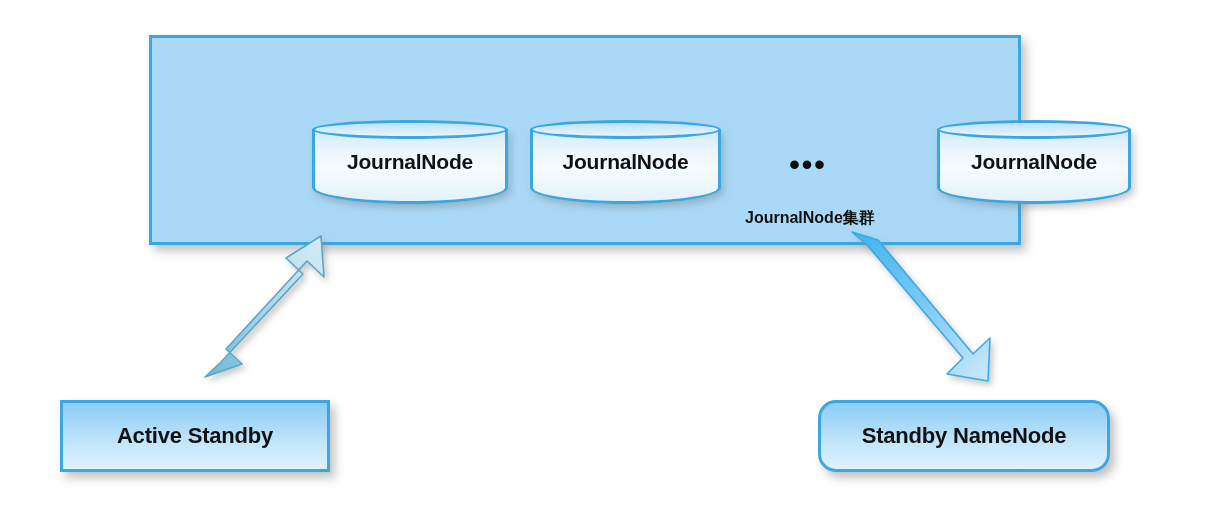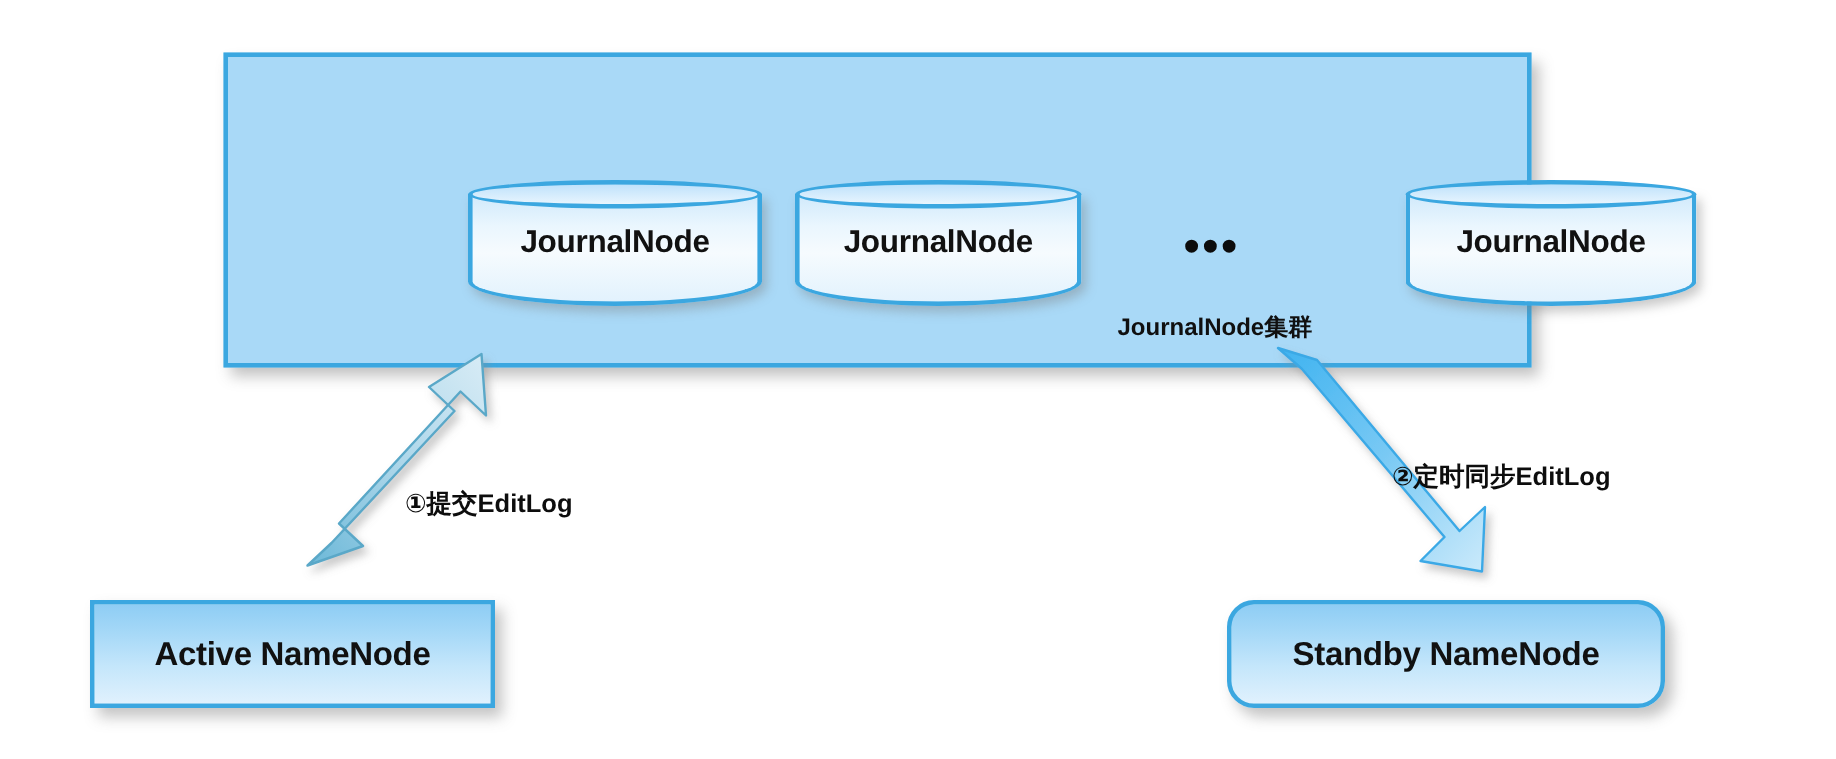--- a/index.html
+++ b/index.html
@@ -204,24 +204,22 @@
 
     <g filter="url(#softShadow)">
       <polygon points="205,377 221,362 303,274 286,258 321,236 324,277 307,261 226,349 242,364" fill="url(#gradLeft)" stroke="#5aa8c8" stroke-width="1.6" stroke-linejoin="round"></polygon>
     </g>
 
     <g filter="url(#softShadow)">
       <polygon points="852,232 878,240 973,354 990,338 988,381 947,374 963,358 868,246" fill="url(#gradRight)" stroke="#3aa9e6" stroke-width="1.6" stroke-linejoin="round"></polygon>
     </g>
   </svg>
 
-  <div class="arrow-caption" id="caption-1">①提交EditLog</div>
-  <div class="arrow-caption" id="caption-2">②定时同步EditLog</div>
 
   <div class="nn-box" id="nn-active">
-    <span class="nn-label">Active NameNode</span>
+    <span class="nn-label">Active Standby</span>
   </div>
 
   <div class="nn-box" id="nn-standby">
     <span class="nn-label">Standby NameNode</span>
   </div>
 
 </div>
 
 </body></html>

